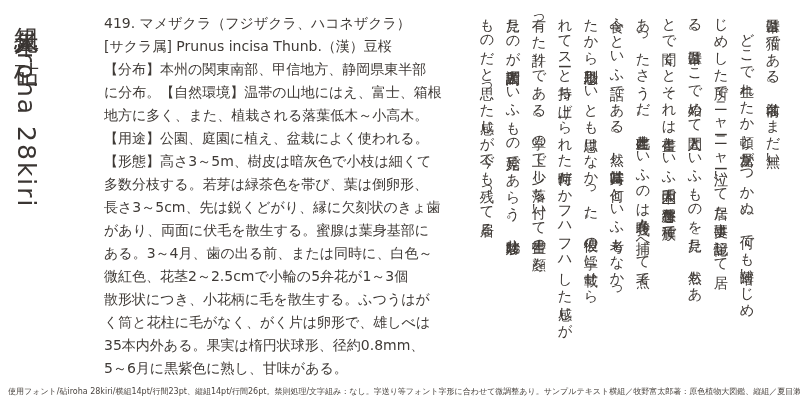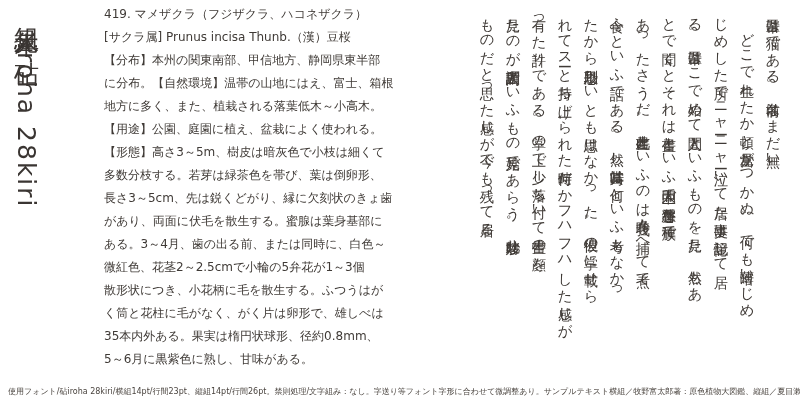--- a/index.html
+++ b/index.html
@@ -26,23 +26,23 @@
     text-orientation: mixed;
     font-size: 25px;
     letter-spacing: 2px;
     color: #3a3532;
     white-space: nowrap;
   }
   
   .h-sample {
     position: absolute;
     left: 104px;
-    top: 3px;
+    top: 12px;
     width: 348px;
-    font-size: 12px;
+    font-size: 14px;
     line-height: 23px;
     letter-spacing: 0px;
     white-space: pre-line;
     color: #3f3a36;
   }
   
   .v-sample {
     position: absolute;
     right: 14px;
     top: 8px;

